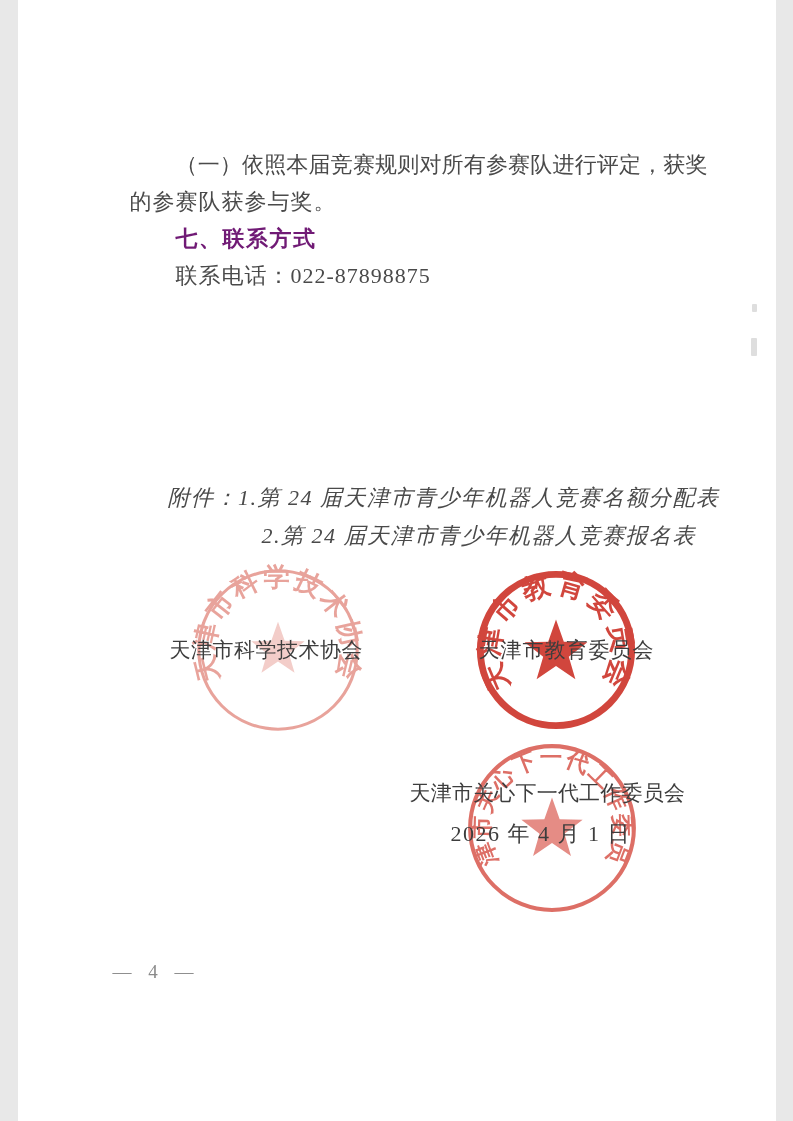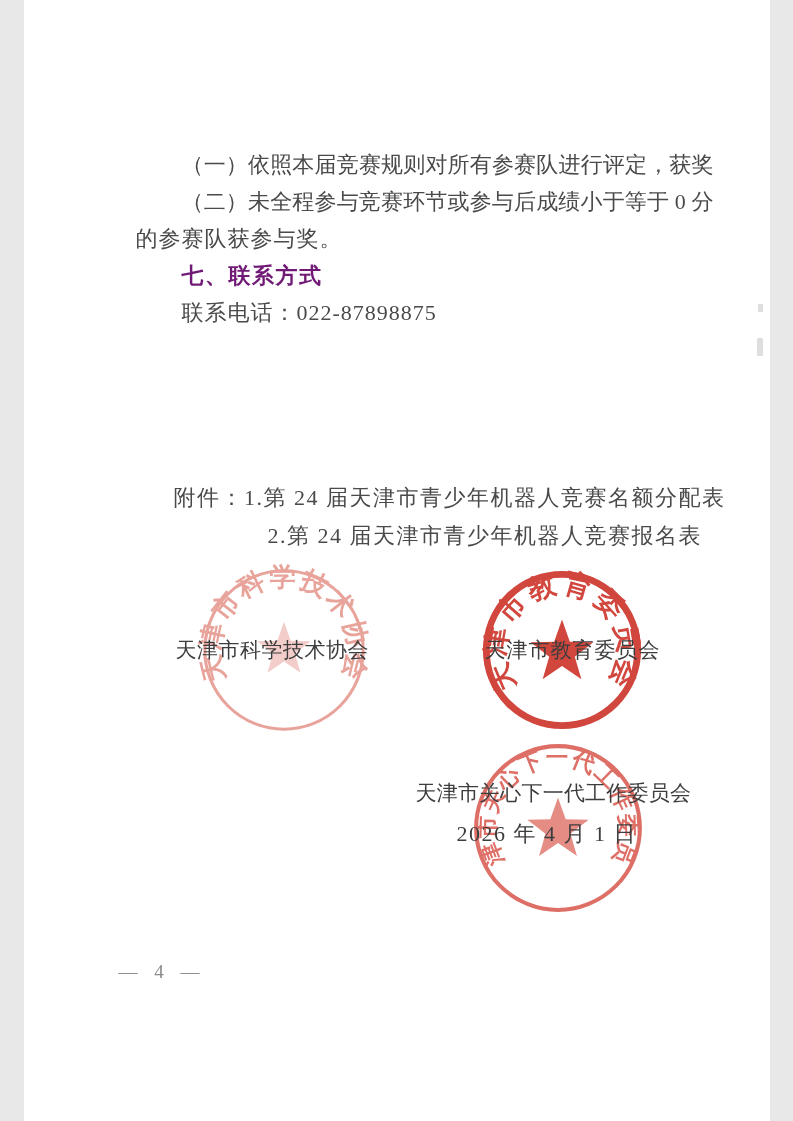--- a/index.html
+++ b/index.html
@@ -5,20 +5,21 @@
   html, body { margin: 0; padding: 0; background: #e8e8e8; }
   .page {
     position: relative;
     width: 746px;
     height: 1121px;
     margin: 0 auto;
     background: #ffffff;
     overflow: hidden;
     font-family: "Liberation Serif", "DejaVu Serif", serif;
     color: #464646;
+    padding-left: 12px;
   }
 
   
   .body-text {
     position: absolute;
     top: 146px;
     left: 112px;
     width: 578px;
     font-size: 22px;
     line-height: 37px;
@@ -44,20 +45,21 @@
   .attachments {
     position: absolute;
     top: 479px;
     left: 150px;
     display: flex;
     font-size: 22px;
     line-height: 38px;
     letter-spacing: 1.5px;
     color: #4a4a4a;
     white-space: nowrap;
+    font-style: italic;
   }
   .att-label { flex: 0 0 auto; }
   .att-items { flex: 0 0 auto; text-align: center; }
 
   
   .sig {
     position: absolute;
     z-index: 3;
     color: #3d3d3d;
     white-space: nowrap;
@@ -101,21 +103,20 @@
   .artifact-1 { left: 734px; top: 304px; width: 5px; height: 8px; }
   .artifact-2 { left: 733px; top: 338px; width: 6px; height: 18px; }
 </style>
 </head>
 <body>
 
 <div class="page">
 
   <div class="body-text">
     <div class="ln indent fill">（一）依照本届竞赛规则对所有参赛队进行评定，获奖</div>
-    <div class="ln indent fill">（二）未全程参与竞赛环节或参与后成绩小于等于 0 分</div>
     <div class="ln">的参赛队获参与奖。</div>
     <div class="ln indent heading">七、联系方式</div>
     <div class="ln indent">联系电话：022-87898875</div>
   </div>
 
   <div class="attachments">
     <span class="att-label">附件：</span>
     <div class="att-items">
       <div>1.第 24 届天津市青少年机器人竞赛名额分配表</div>
       <div>2.第 24 届天津市青少年机器人竞赛报名表</div>

